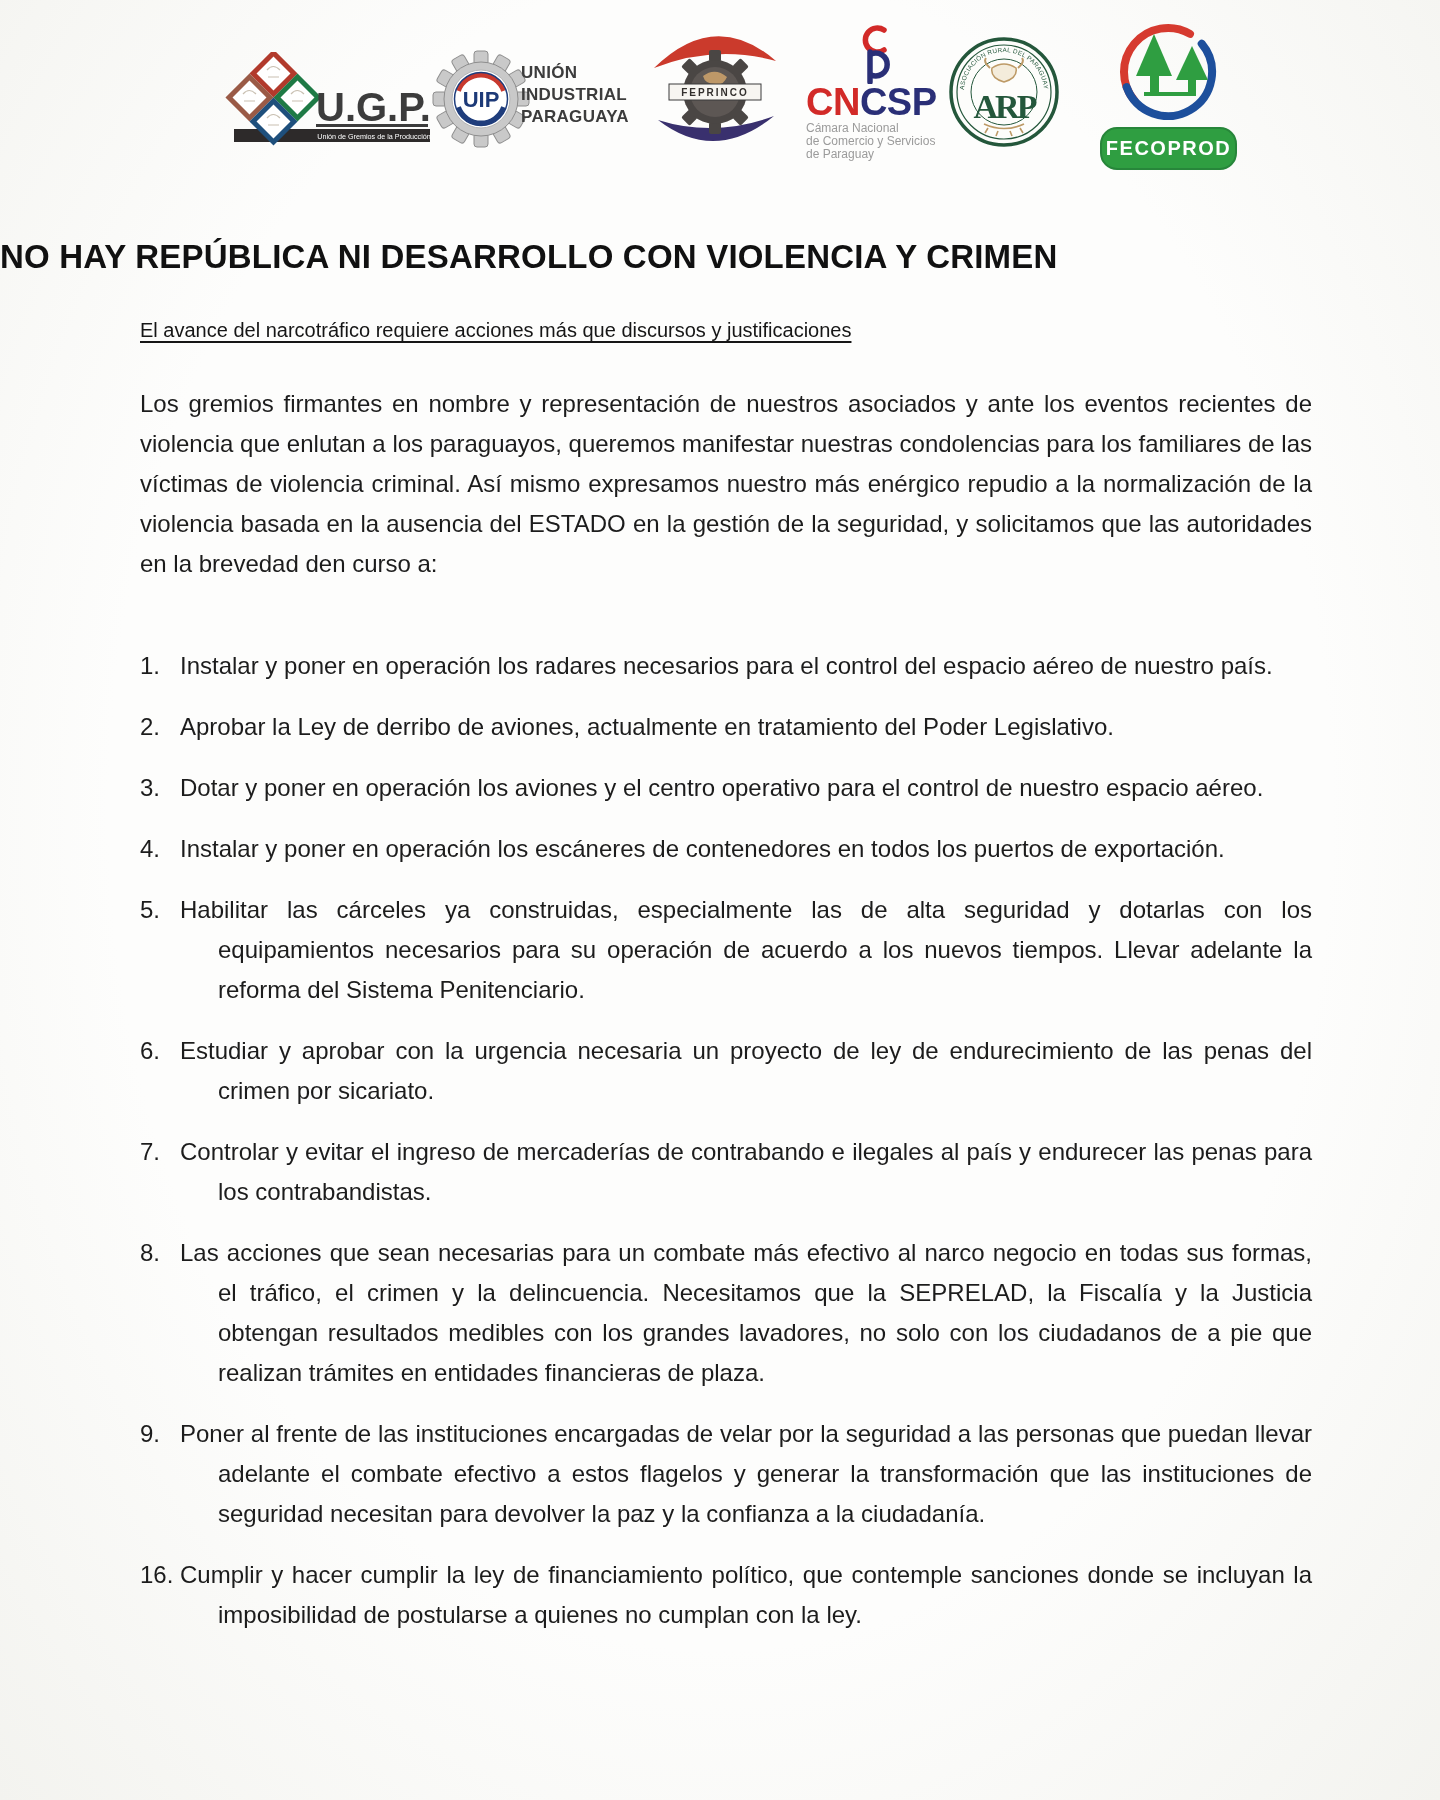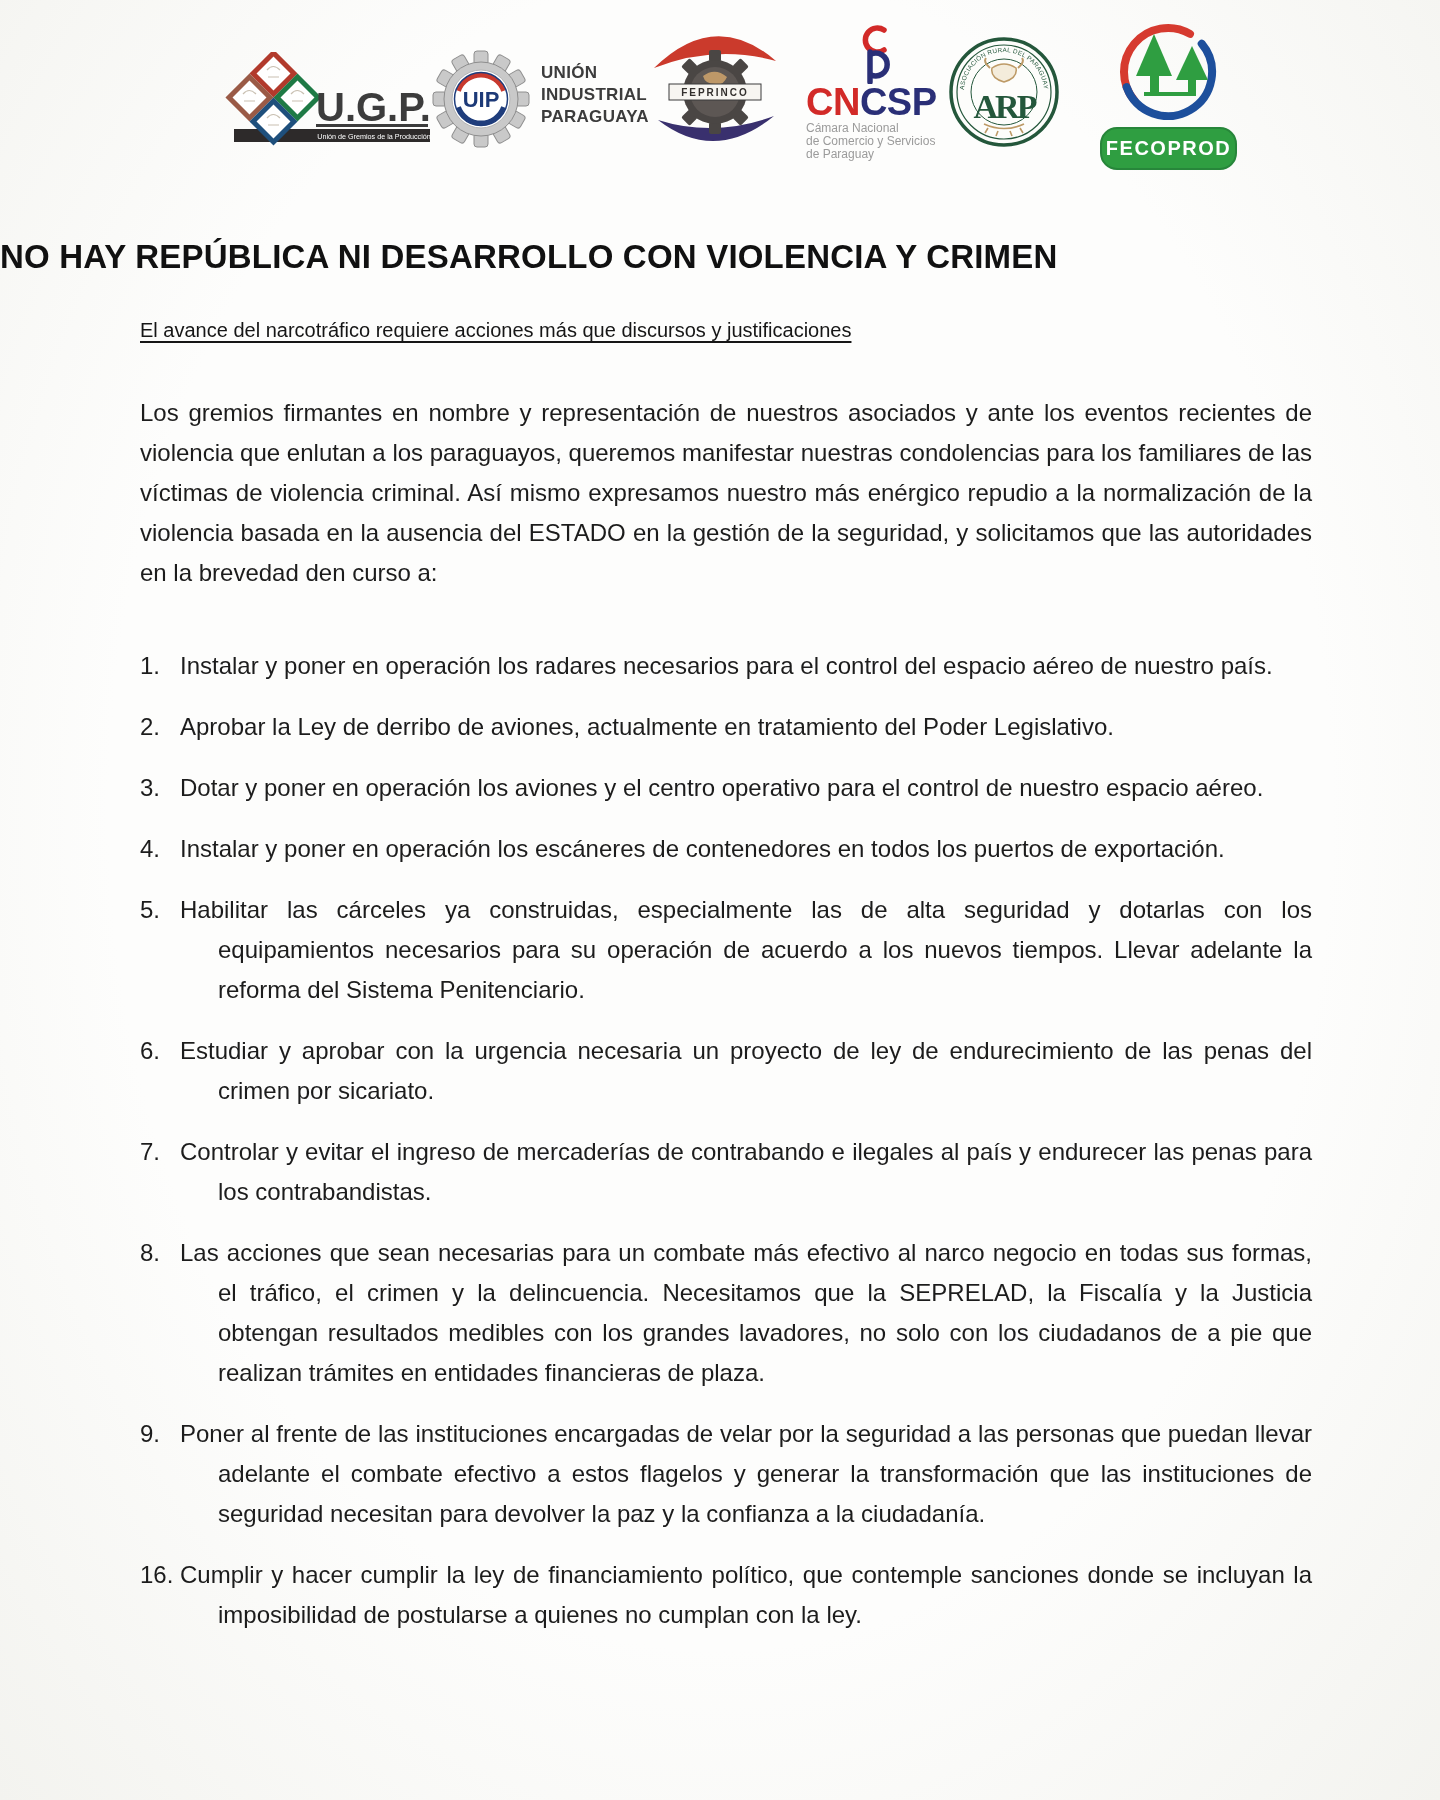--- a/index.html
+++ b/index.html
@@ -12,21 +12,21 @@
   }
   .page {
     position:relative; width:1440px; height:1800px;
     background:radial-gradient(ellipse at 50% 45%, #fdfdfc 60%, #f3f3ef 100%);
   }
   .logos { position:absolute; left:0; top:0; width:1440px; height:175px; }
   .logo { position:absolute; }
   .logo-ugp { left:222px; top:52px; }
   .logo-uip-gear { left:432px; top:50px; }
   .logo-uip-text {
-    left:541px; top:62px; width:110px;
+    left:521px; top:62px; width:110px;
     font-size:17px; font-weight:bold; color:#3c3c3c;
     line-height:22px; letter-spacing:0.3px;
   }
   .logo-feprinco { left:648px; top:14px; }
   .logo-cncsp { left:806px; top:20px; width:130px; }
   .cncsp-mono { display:block; margin:0 auto; }
   .cncsp-abbr { font-size:38px; font-weight:bold; line-height:33px; letter-spacing:-0.5px; margin-top:2px; }
   .cncsp-red { color:#d22a28; }
   .cncsp-blue { color:#2a2f77; }
   .cncsp-tag { font-size:12px; color:#9b9b9b; line-height:13px; margin-top:3px; }
@@ -43,21 +43,21 @@
     text-align:left; font-size:33px; font-weight:bold; color:#111111;
     letter-spacing:0.2px;
   }
   .doc-subtitle {
     position:absolute; left:140px; top:319px;
     font-size:20px; color:#161616;
     text-decoration:underline; text-underline-offset:4px;
   }
   .doc-intro {
     position:absolute; left:140px; top:384px; width:1172px;
-    font-size:24px; line-height:40px; text-align:justify;margin-top:9px;
+    font-size:24px; line-height:40px; text-align:justify;
   }
   .doc-list {
     position:absolute; left:140px; top:646px; width:1172px;
     font-size:24px; line-height:40px;
   }
   .item {
     text-align:justify;
     padding-left:78px; text-indent:-78px;
     margin-bottom:21px;
   }

